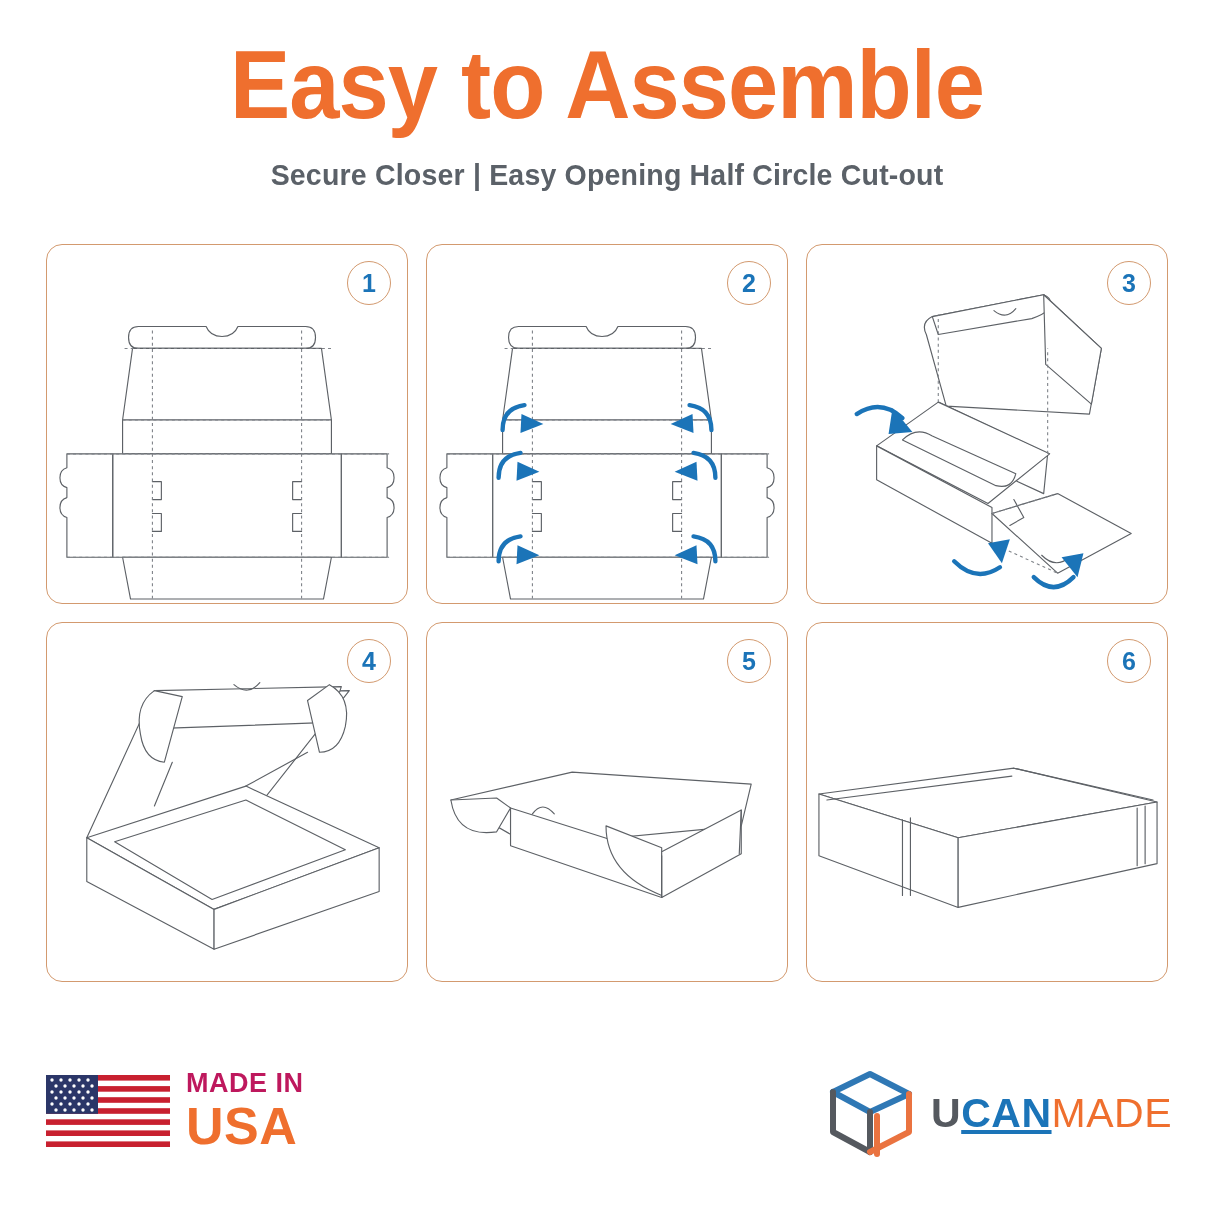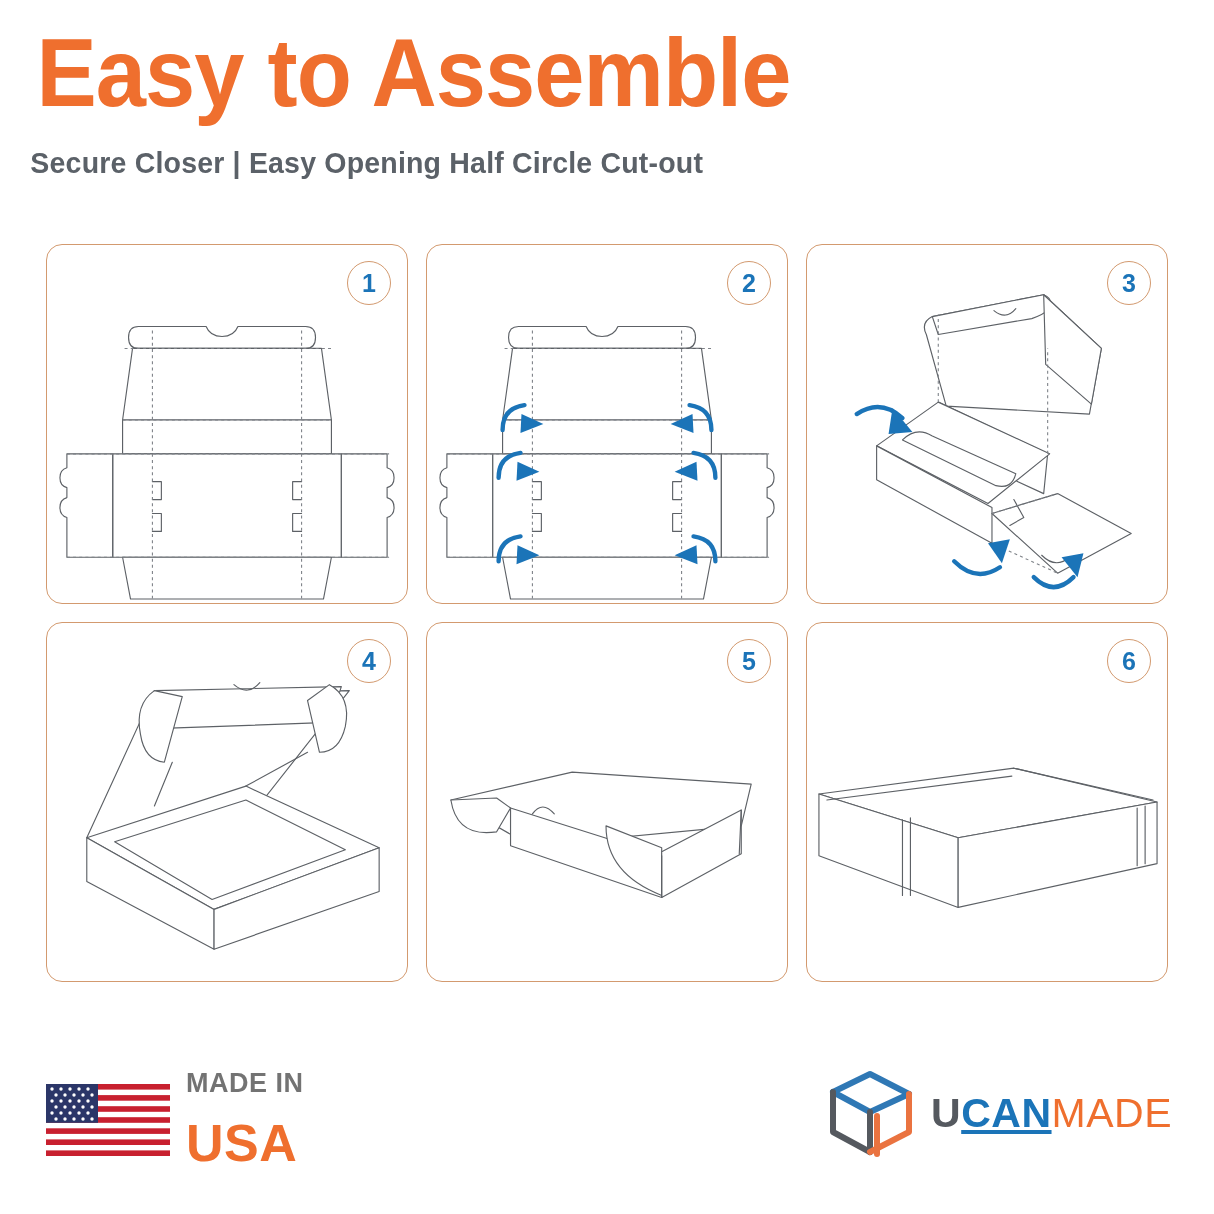--- a/index.html
+++ b/index.html
@@ -17,21 +17,22 @@
   }
   .page {
     width: 1214px;
     height: 1214px;
     position: relative;
     box-sizing: border-box;
   }
 
   
   .header {
-    padding-top: 22px;
+    padding-top: 34px;
+    text-align: center;
   }
   .title {
     font-family: "Liberation Sans Narrow", "Liberation Sans", sans-serif;
     font-size: 96px;
     line-height: 1.06;
     font-weight: bold;
     color: #ef6f2e;
     letter-spacing: -1px;
     transform: scaleX(0.94);
     transform-origin: center center;
@@ -124,30 +125,30 @@
   }
   .usa-words {
     display: flex;
     flex-direction: column;
     line-height: 1;
   }
   .made-in {
     font-family: "Liberation Sans Narrow", "Liberation Sans", sans-serif;
     font-size: 27px;
     font-weight: bold;
-    color: #737373;
+    color: #be185d;
     letter-spacing: 0.5px;
   }
   .usa {
     font-family: "Liberation Sans Narrow", "Liberation Sans", sans-serif;
     font-size: 52px;
     font-weight: bold;
     color: #ef6f2e;
     letter-spacing: 0.5px;
-    margin-top: 20px;
+    margin-top: 3px;
   }
   .brand {
     position: absolute;
     right: 42px;
     top: 10px;
     display: flex;
     align-items: center;
     gap: 14px;
   }
   .brand-mark { width: 92px; height: 90px; flex: 0 0 auto; }

